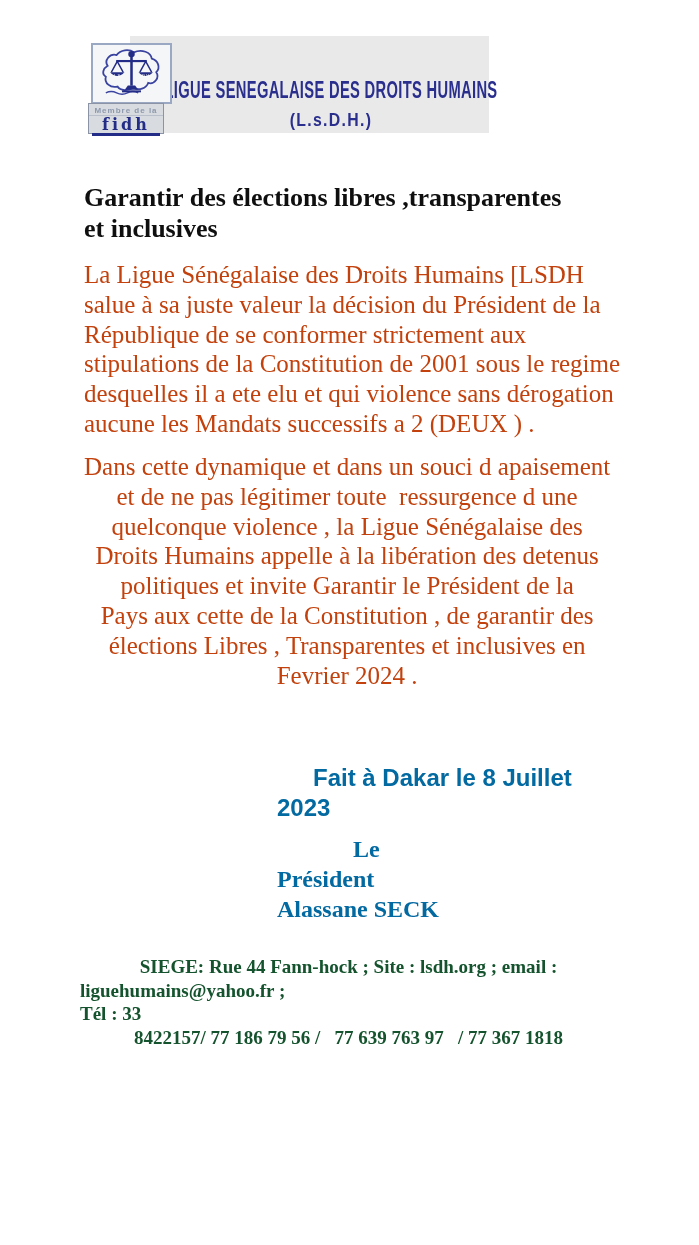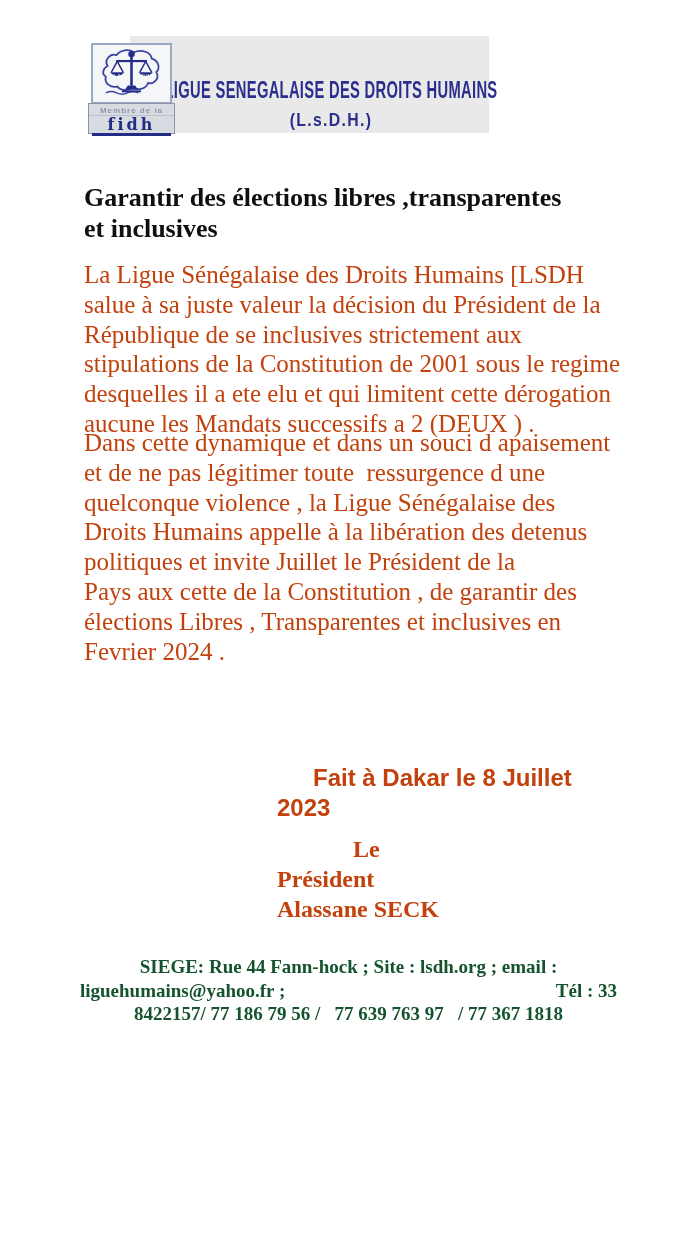--- a/index.html
+++ b/index.html
@@ -25,21 +25,21 @@
     transform:scaleX(0.88) translateX(-50%); transform-origin:left center;
     white-space:nowrap; font-family:"Liberation Sans",sans-serif;
     font-weight:bold; font-size:18px; color:#2a2f8e; letter-spacing:1.5px;
   }
   .logo-box {
     position:absolute; left:91px; top:43px; width:81px; height:61px;
     background:#f5f6f7; border:2px solid #9aa8c4; box-sizing:border-box;
     display:flex; align-items:center; justify-content:center;
   }
   .fidh-box {
-    position:absolute; left:88px; top:103px; width:87px; height:31px;
+    position:absolute; left:88px; top:103px; width:76px; height:31px;
     background:#d8dbdf; border:1px solid #8a94a6; box-sizing:border-box;
     text-align:center;
   }
   .fidh-membre {
     font-family:"Liberation Sans",sans-serif; font-weight:bold;
     font-size:8px; color:#8d99ad; letter-spacing:1px; line-height:9px;
     padding-top:2px; border-bottom:1px solid #b9c0cc;
   }
   .fidh-name {
     font-family:"DejaVu Serif","Liberation Serif",serif; font-weight:bold;
@@ -49,38 +49,38 @@
 
   
   .line { white-space:pre; }
 
   .doc-title {
     position:absolute; left:84px; top:182px; margin:0;
     font-size:26px; line-height:31px; font-weight:bold; color:#0f0f0f;
   }
   .para { position:absolute; left:84px; font-size:25px; line-height:29.8px; color:#c2410c; }
   .para-1 { top:260px; }
-  .para-2 { top:428px; }
+  .para-2 { top:452px;text-align:center; }
 
   .sig {
     position:absolute; left:277px;
     font-family:"Liberation Sans",sans-serif; font-weight:bold;
-    font-size:24px; line-height:30px; color:#c2410c;
+    font-size:24px; line-height:30px; color:#0369a1;
   }
   .sig-date { top:763px; }
   .sig-date .line-0 { padding-left:36px; }
   .sig-signer { top:834px;font-family:Liberation Serif, serif; }
   .sig-signer .line-0 { padding-left:76px; }
 
   .footer {
     position:absolute; left:80px; top:955px; width:537px;
     font-weight:bold; font-size:19px; line-height:23.5px; color:#14532d;
   }
   .footer-line-1 { text-align:center; }
-  .footer-line-2 { display:flex; justify-content:space-between; }
+  .footer-line-2 { display:flex; justify-content:space-between;flex-direction:column; }
   .footer-line-3 { text-align:center; white-space:pre; }
 </style>
 </head>
 <body>
 
 <div class="page">
 
   <div class="header-zone">
     <div class="banner">
       <div class="banner-text-area">
@@ -120,31 +120,31 @@
   </div>
 
   <h1 class="doc-title">
       <div class="line line-0">Garantir des élections libres ,transparentes</div>
       <div class="line line-1">et inclusives</div>
     </h1>
 
   <div class="para para-1">
       <div class="line line-0">La Ligue Sénégalaise des Droits Humains [LSDH</div>
       <div class="line line-1">salue à sa juste valeur la décision du Président de la</div>
-      <div class="line line-2">République de se inclusives strictement aux</div>
+      <div class="line line-2">République de se conformer strictement aux</div>
       <div class="line line-3">stipulations de la Constitution de 2001 sous le regime</div>
-      <div class="line line-4">desquelles il a ete elu et qui limitent cette dérogation</div>
+      <div class="line line-4">desquelles il a ete elu et qui violence sans dérogation</div>
       <div class="line line-5">aucune les Mandats successifs a 2 (DEUX ) .</div>
     </div>
   <div class="para para-2">
       <div class="line line-0">Dans cette dynamique et dans un souci d apaisement</div>
       <div class="line line-1">et de ne pas légitimer toute  ressurgence d une</div>
       <div class="line line-2">quelconque violence , la Ligue Sénégalaise des</div>
       <div class="line line-3">Droits Humains appelle à la libération des detenus</div>
-      <div class="line line-4">politiques et invite Juillet le Président de la</div>
+      <div class="line line-4">politiques et invite Garantir le Président de la</div>
       <div class="line line-6">Pays aux cette de la Constitution , de garantir des</div>
       <div class="line line-7">élections Libres , Transparentes et inclusives en</div>
       <div class="line line-8">Fevrier 2024 .</div>
     </div>
 
   <div class="sig sig-date">
       <div class="line line-0">Fait à Dakar le 8 Juillet</div>
       <div class="line line-1">2023</div>
     </div>
   <div class="sig sig-signer">

